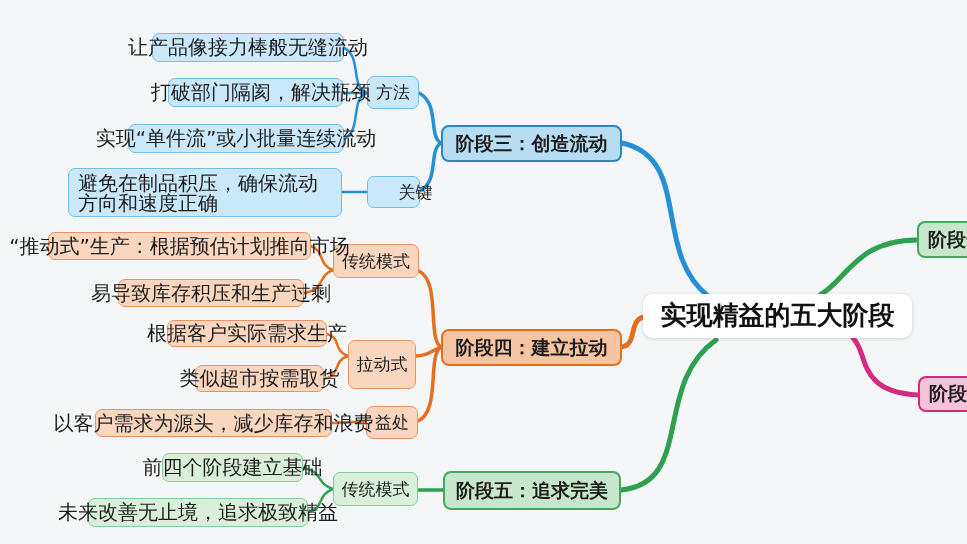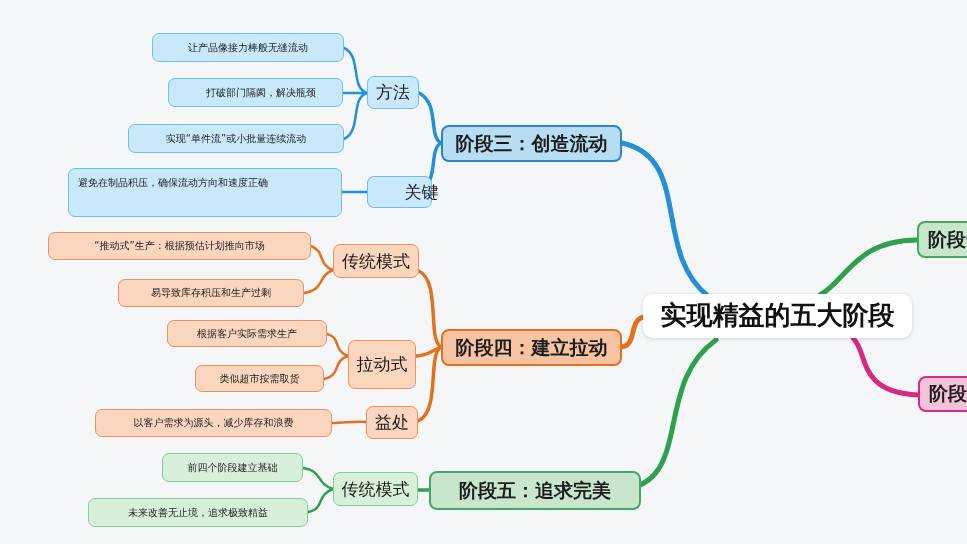--- a/index.html
+++ b/index.html
@@ -22,21 +22,21 @@
   .w5{stroke-width:5px;}
   .w35{stroke-width:3.5px;}
   .w25{stroke-width:2.5px;}
 
   .node{
     position:absolute;
     box-sizing:border-box;
     display:flex;align-items:center;justify-content:center;
     border-radius:7px;
     border:1.6px solid transparent;
-    font-size:10px;line-height:1.35;
+    font-size:20px;line-height:1.35;
     color:var(--c-text,#1c1c1c);
     text-align:center;
     white-space:nowrap;
     cursor:default;
   }
   .wrap{
     white-space:normal;
     justify-content:flex-start;align-items:flex-start;
     text-align:left;
     padding:4px 9px;
@@ -105,34 +105,34 @@
     <path class="e-green w25" d="M 333 489 C 316 495, 325 509, 308 512"></path>
   </svg>
 
   <div class="node center-topic" style="left:643px;top:294px;width:269px;height:44px;">实现精益的五大阶段</div>
 
   <div class="node blue-stage stage" style="left:441px;top:125px;width:181px;height:37px;">阶段三：创造流动</div>
   <div class="node blue-sub sub" style="left:367px;top:76px;width:52px;height:33px;">方法</div>
   <div class="node blue-leaf" style="left:152px;top:33px;width:192px;height:29px;">让产品像接力棒般无缝流动</div>
   <div class="node blue-leaf" style="left:168px;top:78px;width:175px;height:29px;padding-left:11px;">打破部门隔阂，解决瓶颈</div>
   <div class="node blue-leaf" style="left:128px;top:124px;width:216px;height:29px;">实现“单件流”或小批量连续流动</div>
-  <div class="node blue-sub sub" style="left:367px;top:176px;width:65px;height:32px;padding-left:44px;">关键</div>
+  <div class="node blue-sub sub" style="left:367px;top:176px;width:53px;height:32px;padding-left:44px;">关键</div>
   <div class="node blue-leaf wrap" style="left:68px;top:168px;width:274px;height:49px;">避免在制品积压，确保流动方向和速度正确</div>
 
   <div class="node orange-stage stage" style="left:441px;top:329px;width:181px;height:37px;">阶段四：建立拉动</div>
   <div class="node orange-sub sub" style="left:333px;top:244px;width:86px;height:34px;">传统模式</div>
   <div class="node orange-leaf" style="left:48px;top:232px;width:263px;height:28px;">“推动式”生产：根据预估计划推向市场</div>
   <div class="node orange-leaf" style="left:118px;top:279px;width:186px;height:28px;">易导致库存积压和生产过剩</div>
   <div class="node orange-sub sub" style="left:348px;top:340px;width:68px;height:49px;">拉动式</div>
   <div class="node orange-leaf" style="left:167px;top:320px;width:160px;height:27px;">根据客户实际需求生产</div>
   <div class="node orange-leaf" style="left:195px;top:365px;width:129px;height:27px;">类似超市按需取货</div>
   <div class="node orange-sub sub" style="left:366px;top:406px;width:52px;height:33px;">益处</div>
   <div class="node orange-leaf" style="left:95px;top:409px;width:237px;height:28px;">以客户需求为源头，减少库存和浪费</div>
 
-  <div class="node green-stage stage" style="left:429px;top:471px;width:212px;height:39px;">阶段五：追求完美</div>
+  <div class="node green-stage stage" style="left:443px;top:471px;width:178px;height:39px;">阶段五：追求完美</div>
   <div class="node green-sub sub" style="left:333px;top:472px;width:85px;height:34px;">传统模式</div>
   <div class="node green-leaf" style="left:162px;top:453px;width:141px;height:29px;">前四个阶段建立基础</div>
   <div class="node green-leaf" style="left:88px;top:498px;width:220px;height:29px;">未来改善无止境，追求极致精益</div>
 
   <div class="node green-stage stage partial" style="left:917px;top:221px;width:75px;height:37px;">阶段一</div>
   <div class="node pink-stage stage partial" style="left:918px;top:376px;width:75px;height:36px;">阶段二</div>
 
 </div>
 
 </body></html>

